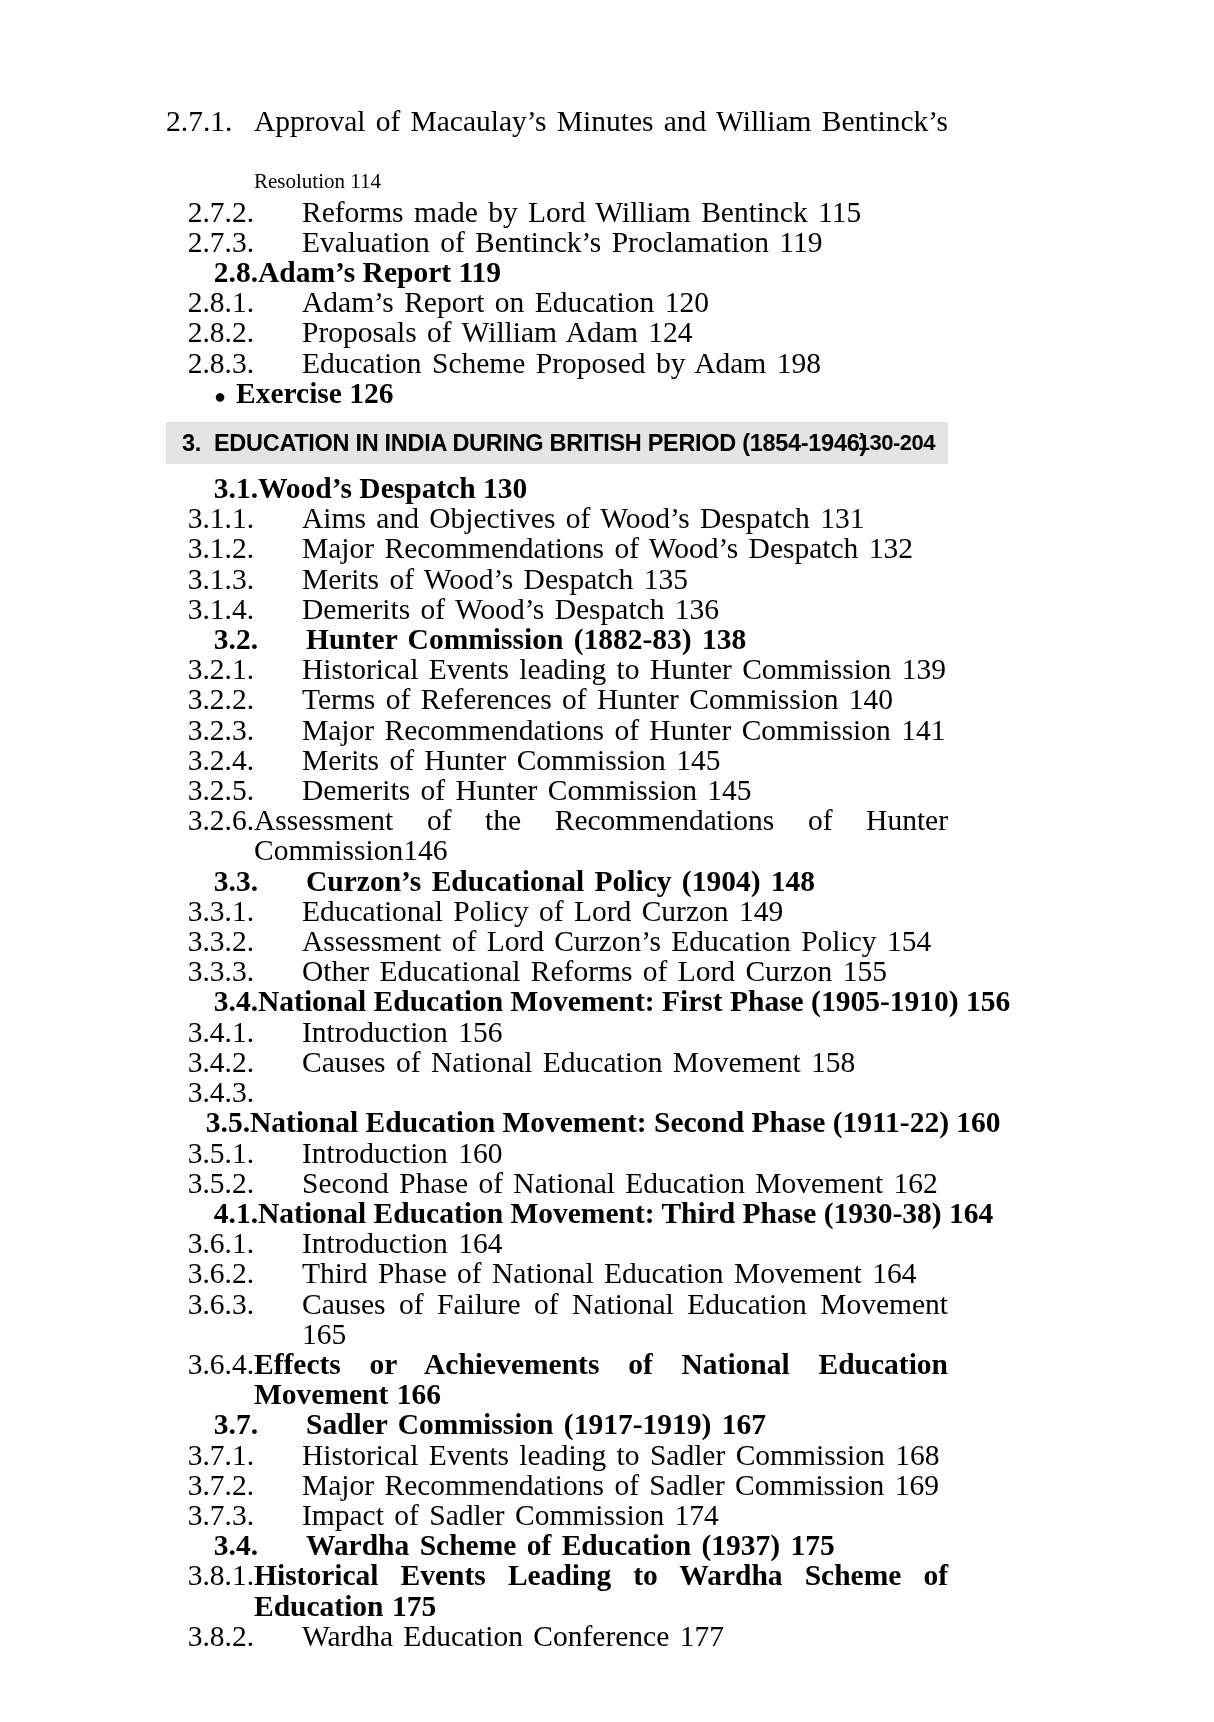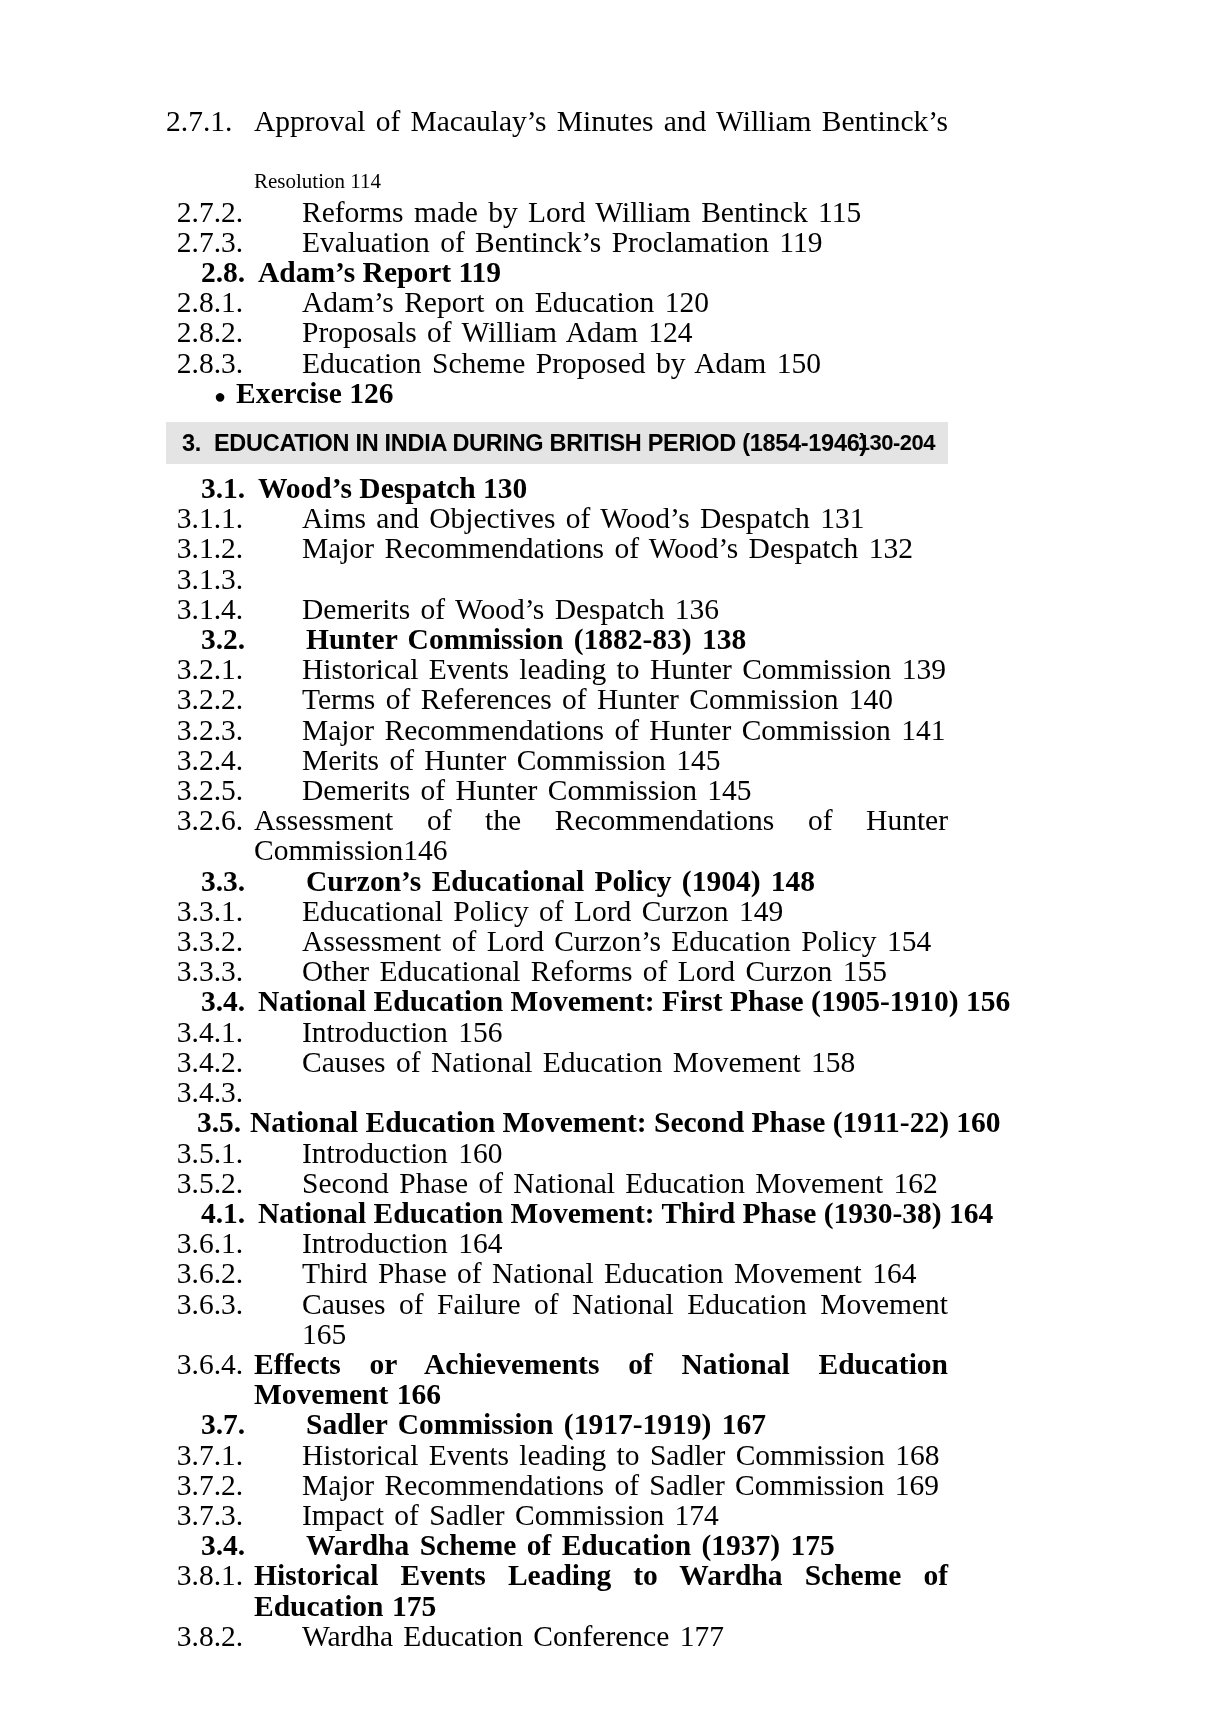--- a/index.html
+++ b/index.html
@@ -33,21 +33,21 @@
   
   .entry {
     display: flex;
     align-items: baseline;
     font-size: 29.5px;
     line-height: 30.2px;
     white-space: nowrap;
   }
   .entry .num {
     flex: 0 0 auto;
-    text-align: center;
+    text-align: right;
   }
   .entry .ttl {
     flex: 1 1 auto;
     white-space: normal;
   }
 
   
   .lvl3 {
     font-weight: normal;
   }
@@ -182,21 +182,21 @@
       <span class="ttl sp2">Adam’s Report on Education 120</span>
     </div>
 
     <div class="entry lvl3">
       <span class="num">2.8.2.</span>
       <span class="ttl sp2">Proposals of William Adam 124</span>
     </div>
 
     <div class="entry lvl3">
       <span class="num">2.8.3.</span>
-      <span class="ttl sp2">Education Scheme Proposed by Adam 150</span>
+      <span class="ttl sp2">Education Scheme Proposed by Adam 198</span>
     </div>
 
     <div class="bullet-row">
       <span class="bullet-dot">●</span>
       <span>Exercise  126</span>
     </div>
 
     <div class="chapter-band">
       <span class="band-num">3.</span>
       <span class="band-title">EDUCATION IN INDIA DURING BRITISH PERIOD (1854-1946)</span>
@@ -213,20 +213,21 @@
       <span class="ttl sp2">Aims and Objectives of Wood’s Despatch 131</span>
     </div>
 
     <div class="entry lvl3">
       <span class="num">3.1.2.</span>
       <span class="ttl sp2">Major Recommendations of Wood’s Despatch 132</span>
     </div>
 
     <div class="entry lvl3">
       <span class="num">3.1.3.</span>
+      <span class="ttl sp2">Merits of Wood’s Despatch 135</span>
     </div>
 
     <div class="entry lvl3">
       <span class="num">3.1.4.</span>
       <span class="ttl sp2">Demerits of Wood’s Despatch 136</span>
     </div>
 
     <div class="entry lvl2">
       <span class="num">3.2.</span>
       <span class="ttl sp2">Hunter Commission (1882-83) 138</span>

